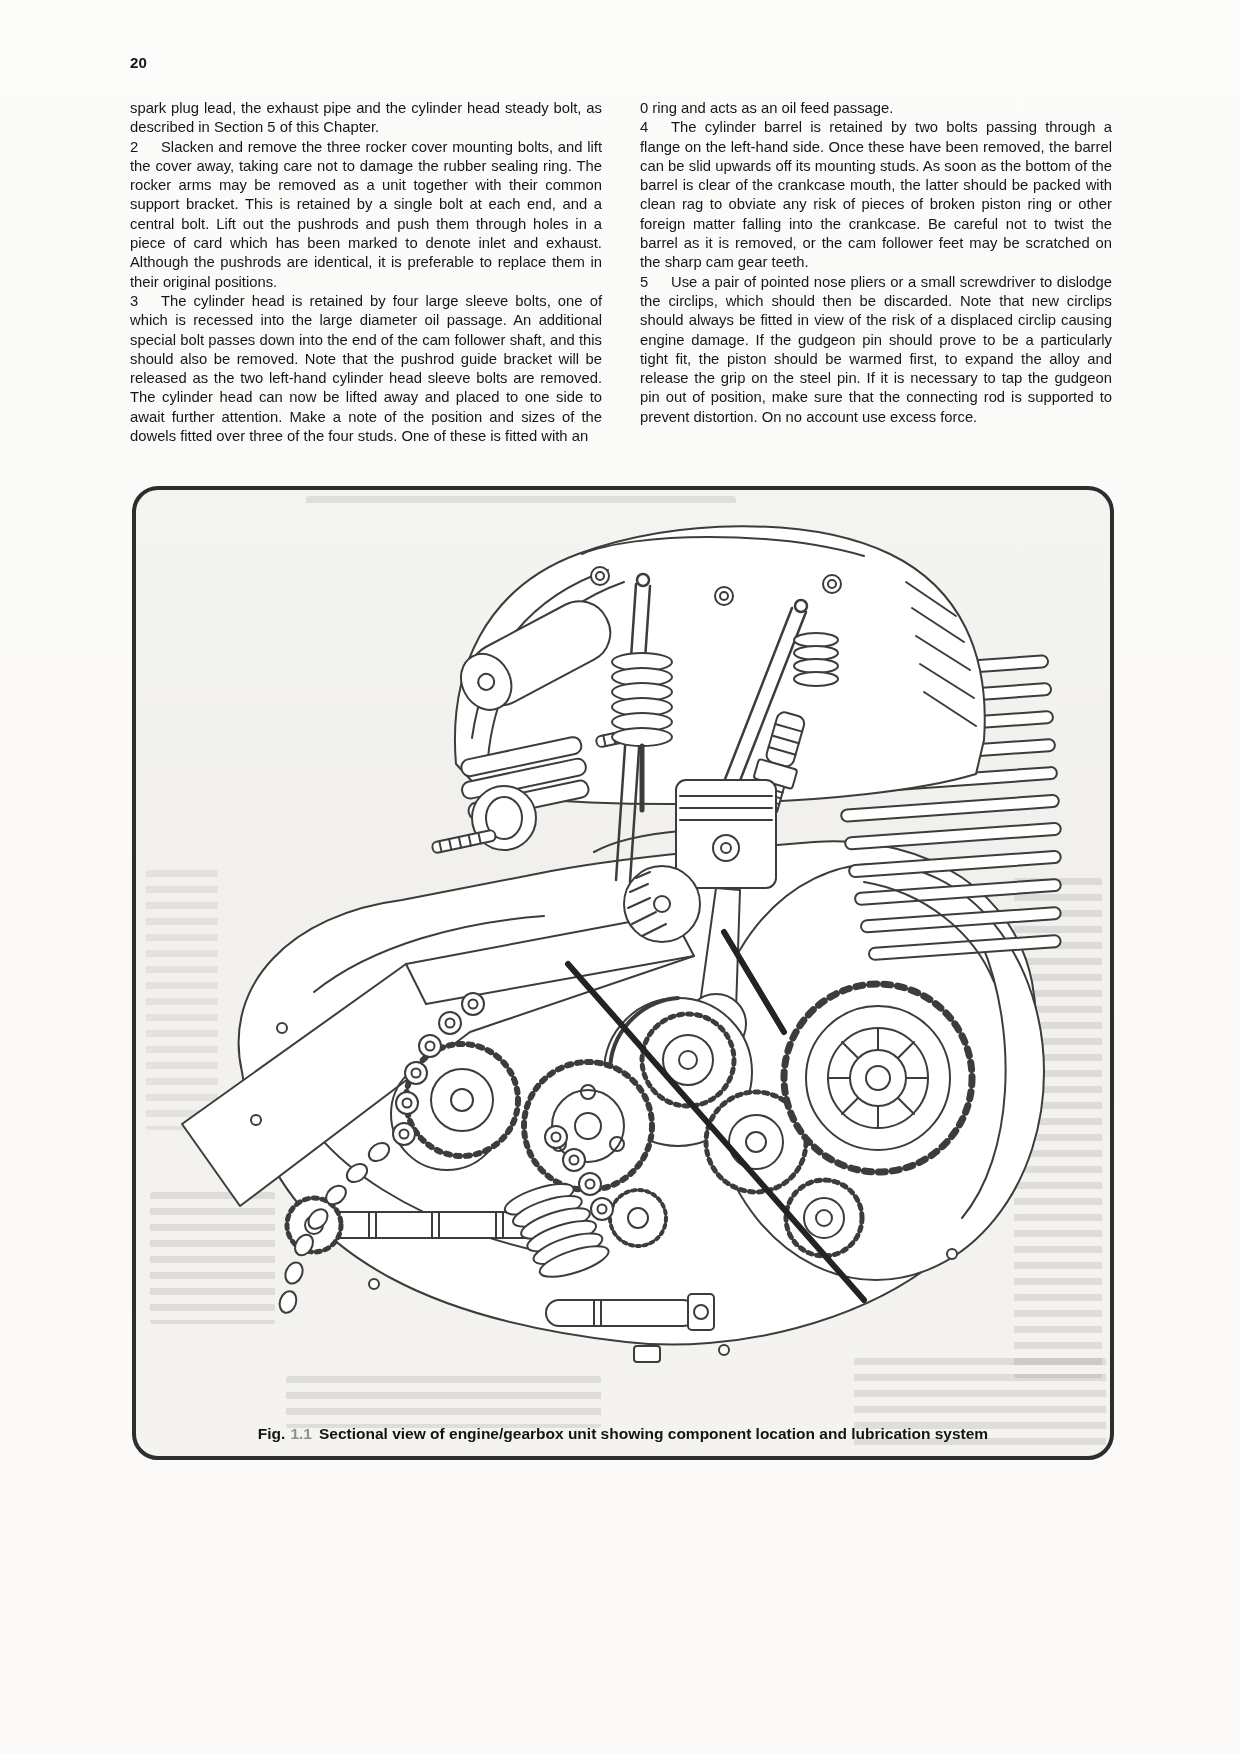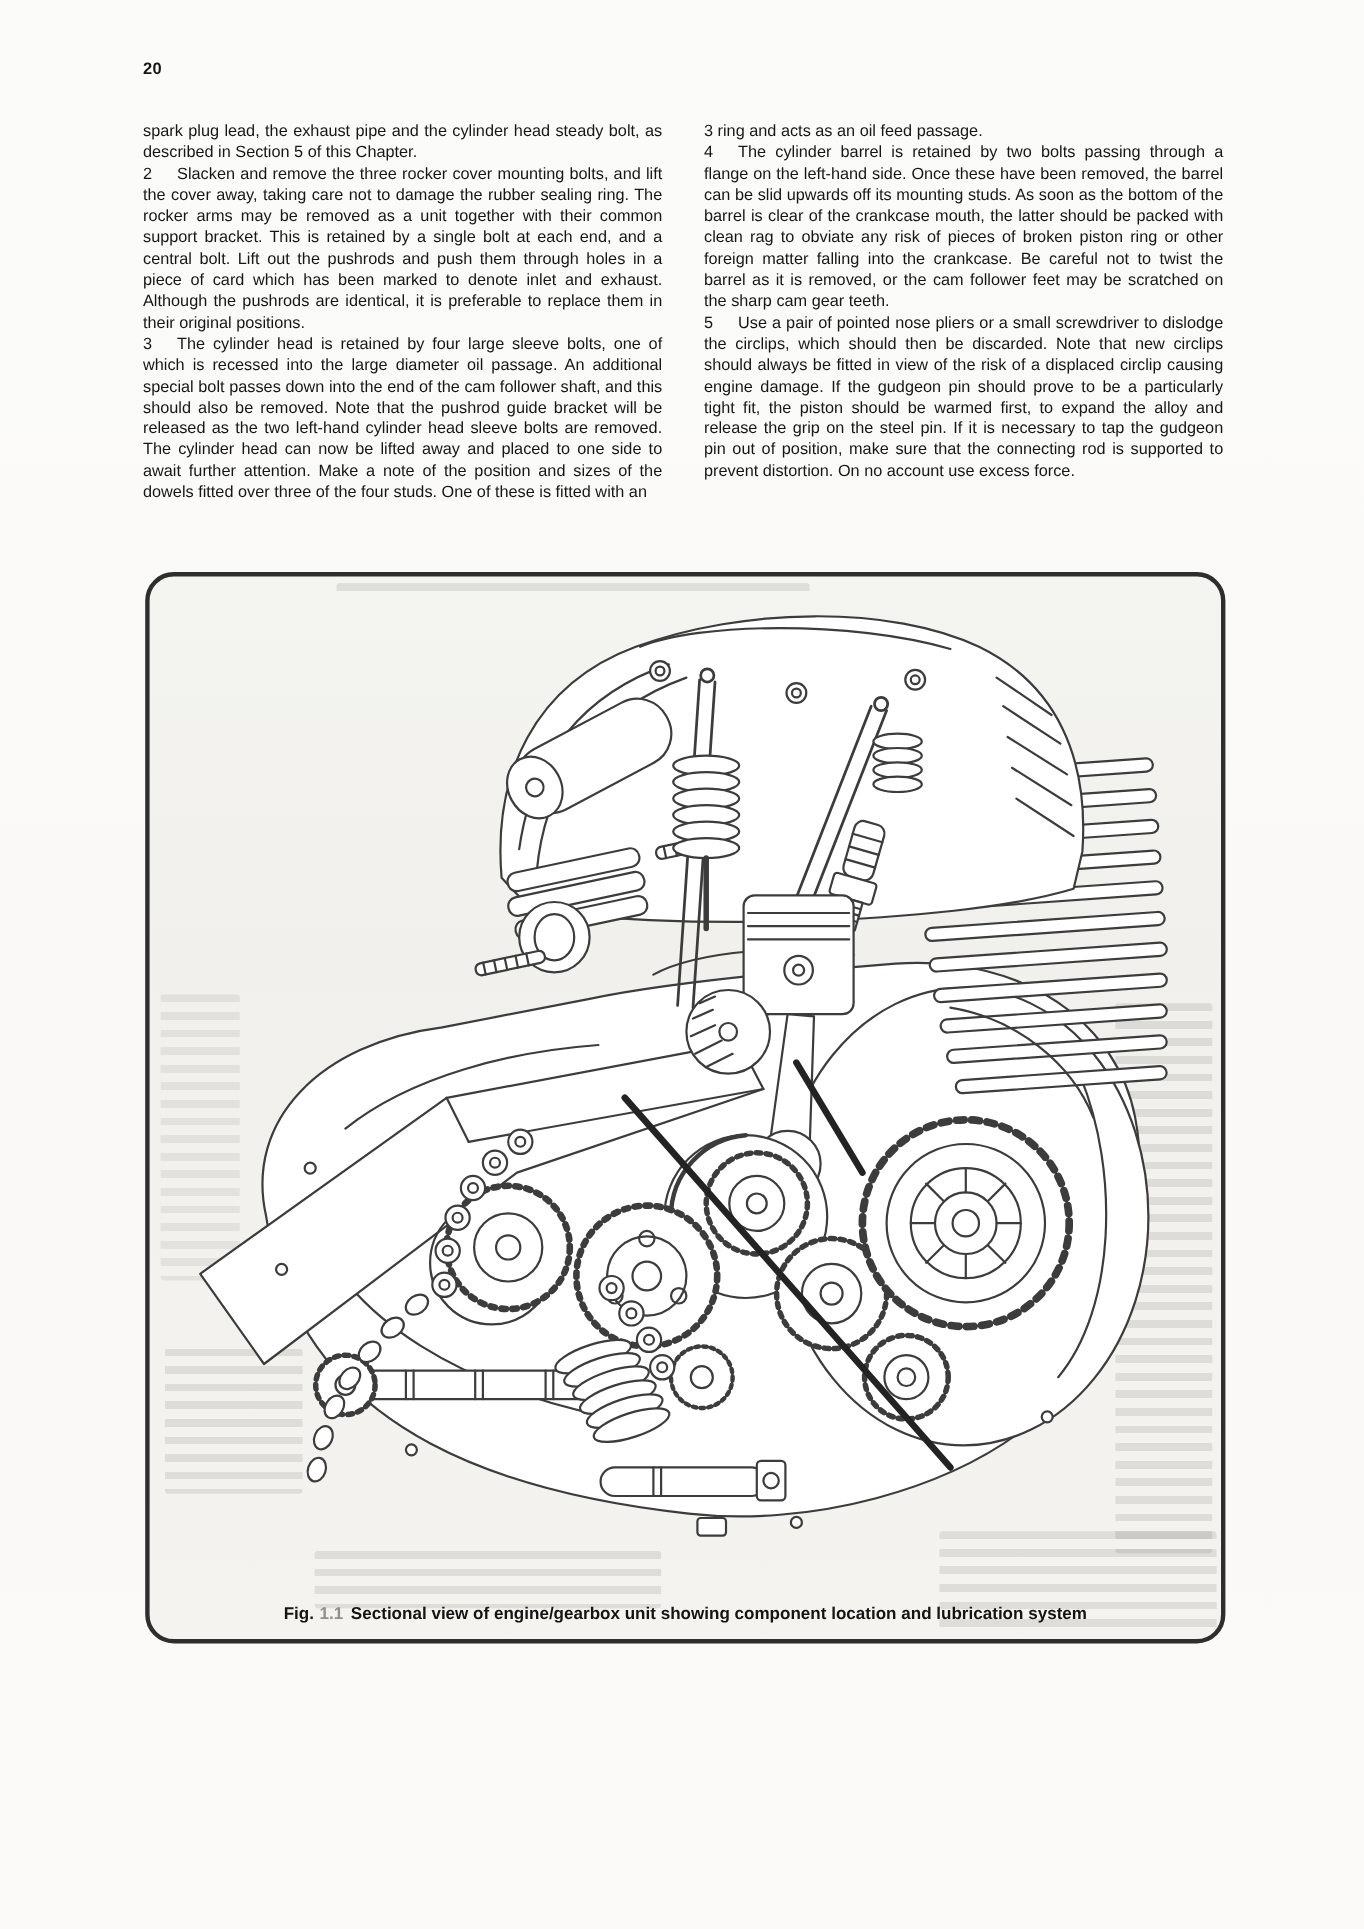--- a/index.html
+++ b/index.html
@@ -18,28 +18,28 @@
     font-size:15px;font-weight:bold;letter-spacing:.2px;text-align:center;
   }
   .chapter{
     position:absolute;left:130px;top:53px;width:982px;
     text-align:center;font-size:16.5px;font-weight:bold;
   }
   .chapter .gap{display:inline-block;width:18px;}
   
   .columns{
     position:absolute;left:130px;top:99px;width:982px;
-    display:flex;gap:38px;margin-top:12px;
+    display:flex;gap:38px;
   }
   .col{width:472px;font-size:14.8px;line-height:19.3px;text-align:justify;hyphens:auto;}
   .col p{margin:0;}
   .pnum{display:inline-block;min-width:31px;}
   
   .figure-box{
-    position:absolute;left:132px;top:520px;width:982px;height:974px;
+    position:absolute;left:132px;top:486px;width:982px;height:974px;
     box-sizing:border-box;
     border:4px solid #2e2e2e;border-radius:26px;
     background:linear-gradient(180deg,#f4f4f1 0%,#f1f0ec 35%,#f3f2ee 75%,#f4f3f0 100%);
     overflow:hidden;
   }
   .ghost{
     position:absolute;
     background:repeating-linear-gradient(180deg, rgba(115,115,108,.17) 0 7px, rgba(0,0,0,0) 7px 16px);
     filter:blur(.7px);
     border-radius:3px;
@@ -58,21 +58,21 @@
 
   <div class="page-num">20</div>
 
   <div class="columns">
     <div class="col">
       <p><span>spark plug lead, the exhaust pipe and the cylinder head steady bolt, as described in Section 5 of this Chapter.</span></p>
       <p><span class="pnum">2</span><span>Slacken and remove the three rocker cover mounting bolts, and lift the cover away, taking care not to damage the rubber sealing ring. The rocker arms may be removed as a unit together with their common support bracket. This is retained by a single bolt at each end, and a central bolt. Lift out the pushrods and push them through holes in a piece of card which has been marked to denote inlet and exhaust. Although the pushrods are identical, it is preferable to replace them in their original positions.</span></p>
       <p><span class="pnum">3</span><span>The cylinder head is retained by four large sleeve bolts, one of which is recessed into the large diameter oil passage. An additional special bolt passes down into the end of the cam follower shaft, and this should also be removed. Note that the pushrod guide bracket will be released as the two left-hand cylinder head sleeve bolts are removed. The cylinder head can now be lifted away and placed to one side to await further attention. Make a note of the position and sizes of the dowels fitted over three of the four studs. One of these is fitted with an</span></p>
     </div>
     <div class="col">
-      <p><span>3 ring and acts as an oil feed passage.</span></p>
+      <p><span>0 ring and acts as an oil feed passage.</span></p>
       <p><span class="pnum">4</span><span>The cylinder barrel is retained by two bolts passing through a flange on the left-hand side. Once these have been removed, the barrel can be slid upwards off its mounting studs. As soon as the bottom of the barrel is clear of the crankcase mouth, the latter should be packed with clean rag to obviate any risk of pieces of broken piston ring or other foreign matter falling into the crankcase. Be careful not to twist the barrel as it is removed, or the cam follower feet may be scratched on the sharp cam gear teeth.</span></p>
       <p><span class="pnum">5</span><span>Use a pair of pointed nose pliers or a small screwdriver to dislodge the circlips, which should then be discarded. Note that new circlips should always be fitted in view of the risk of a displaced circlip causing engine damage. If the gudgeon pin should prove to be a particularly tight fit, the piston should be warmed first, to expand the alloy and release the grip on the steel pin. If it is necessary to tap the gudgeon pin out of position, make sure that the connecting rod is supported to prevent distortion. On no account use excess force.</span></p>
     </div>
   </div>
 
   <div class="figure-box">
 
     <div class="ghost" style="left:170px;top:6px;width:430px;height:14px;"></div>
     <div class="ghost" style="left:878px;top:388px;width:88px;height:500px;"></div>
     <div class="ghost" style="left:10px;top:380px;width:72px;height:260px;opacity:.7;"></div>

